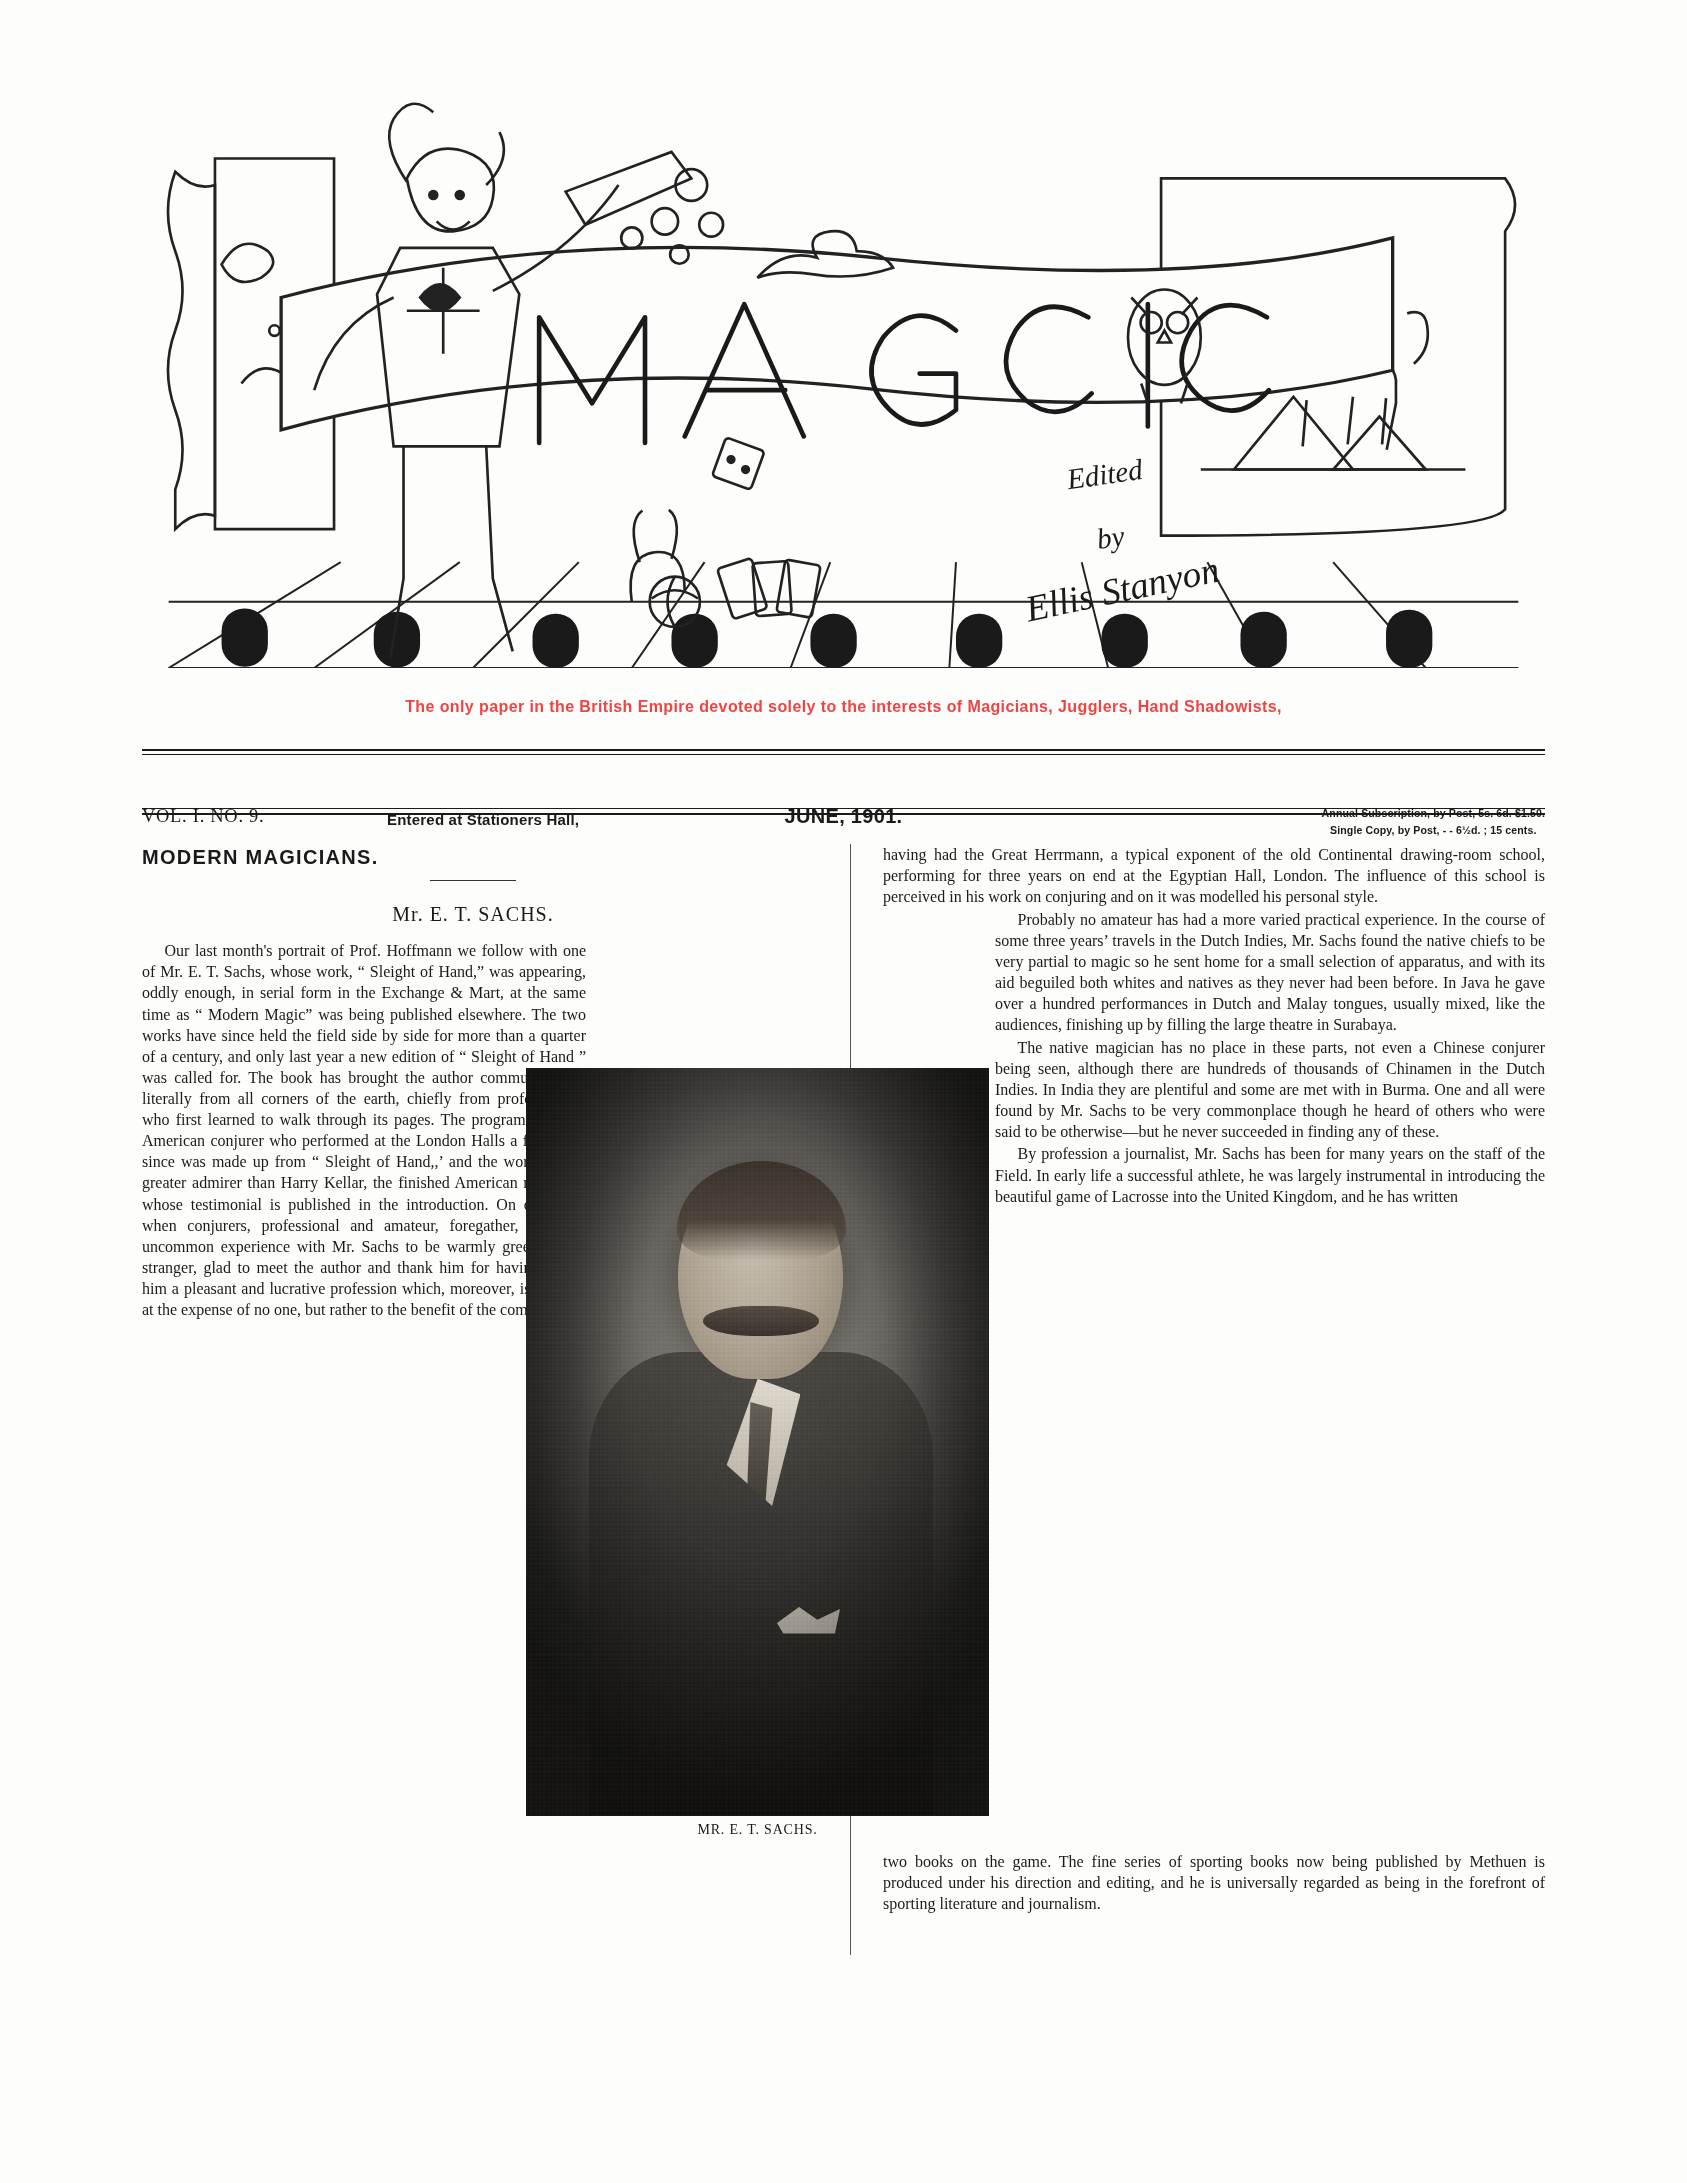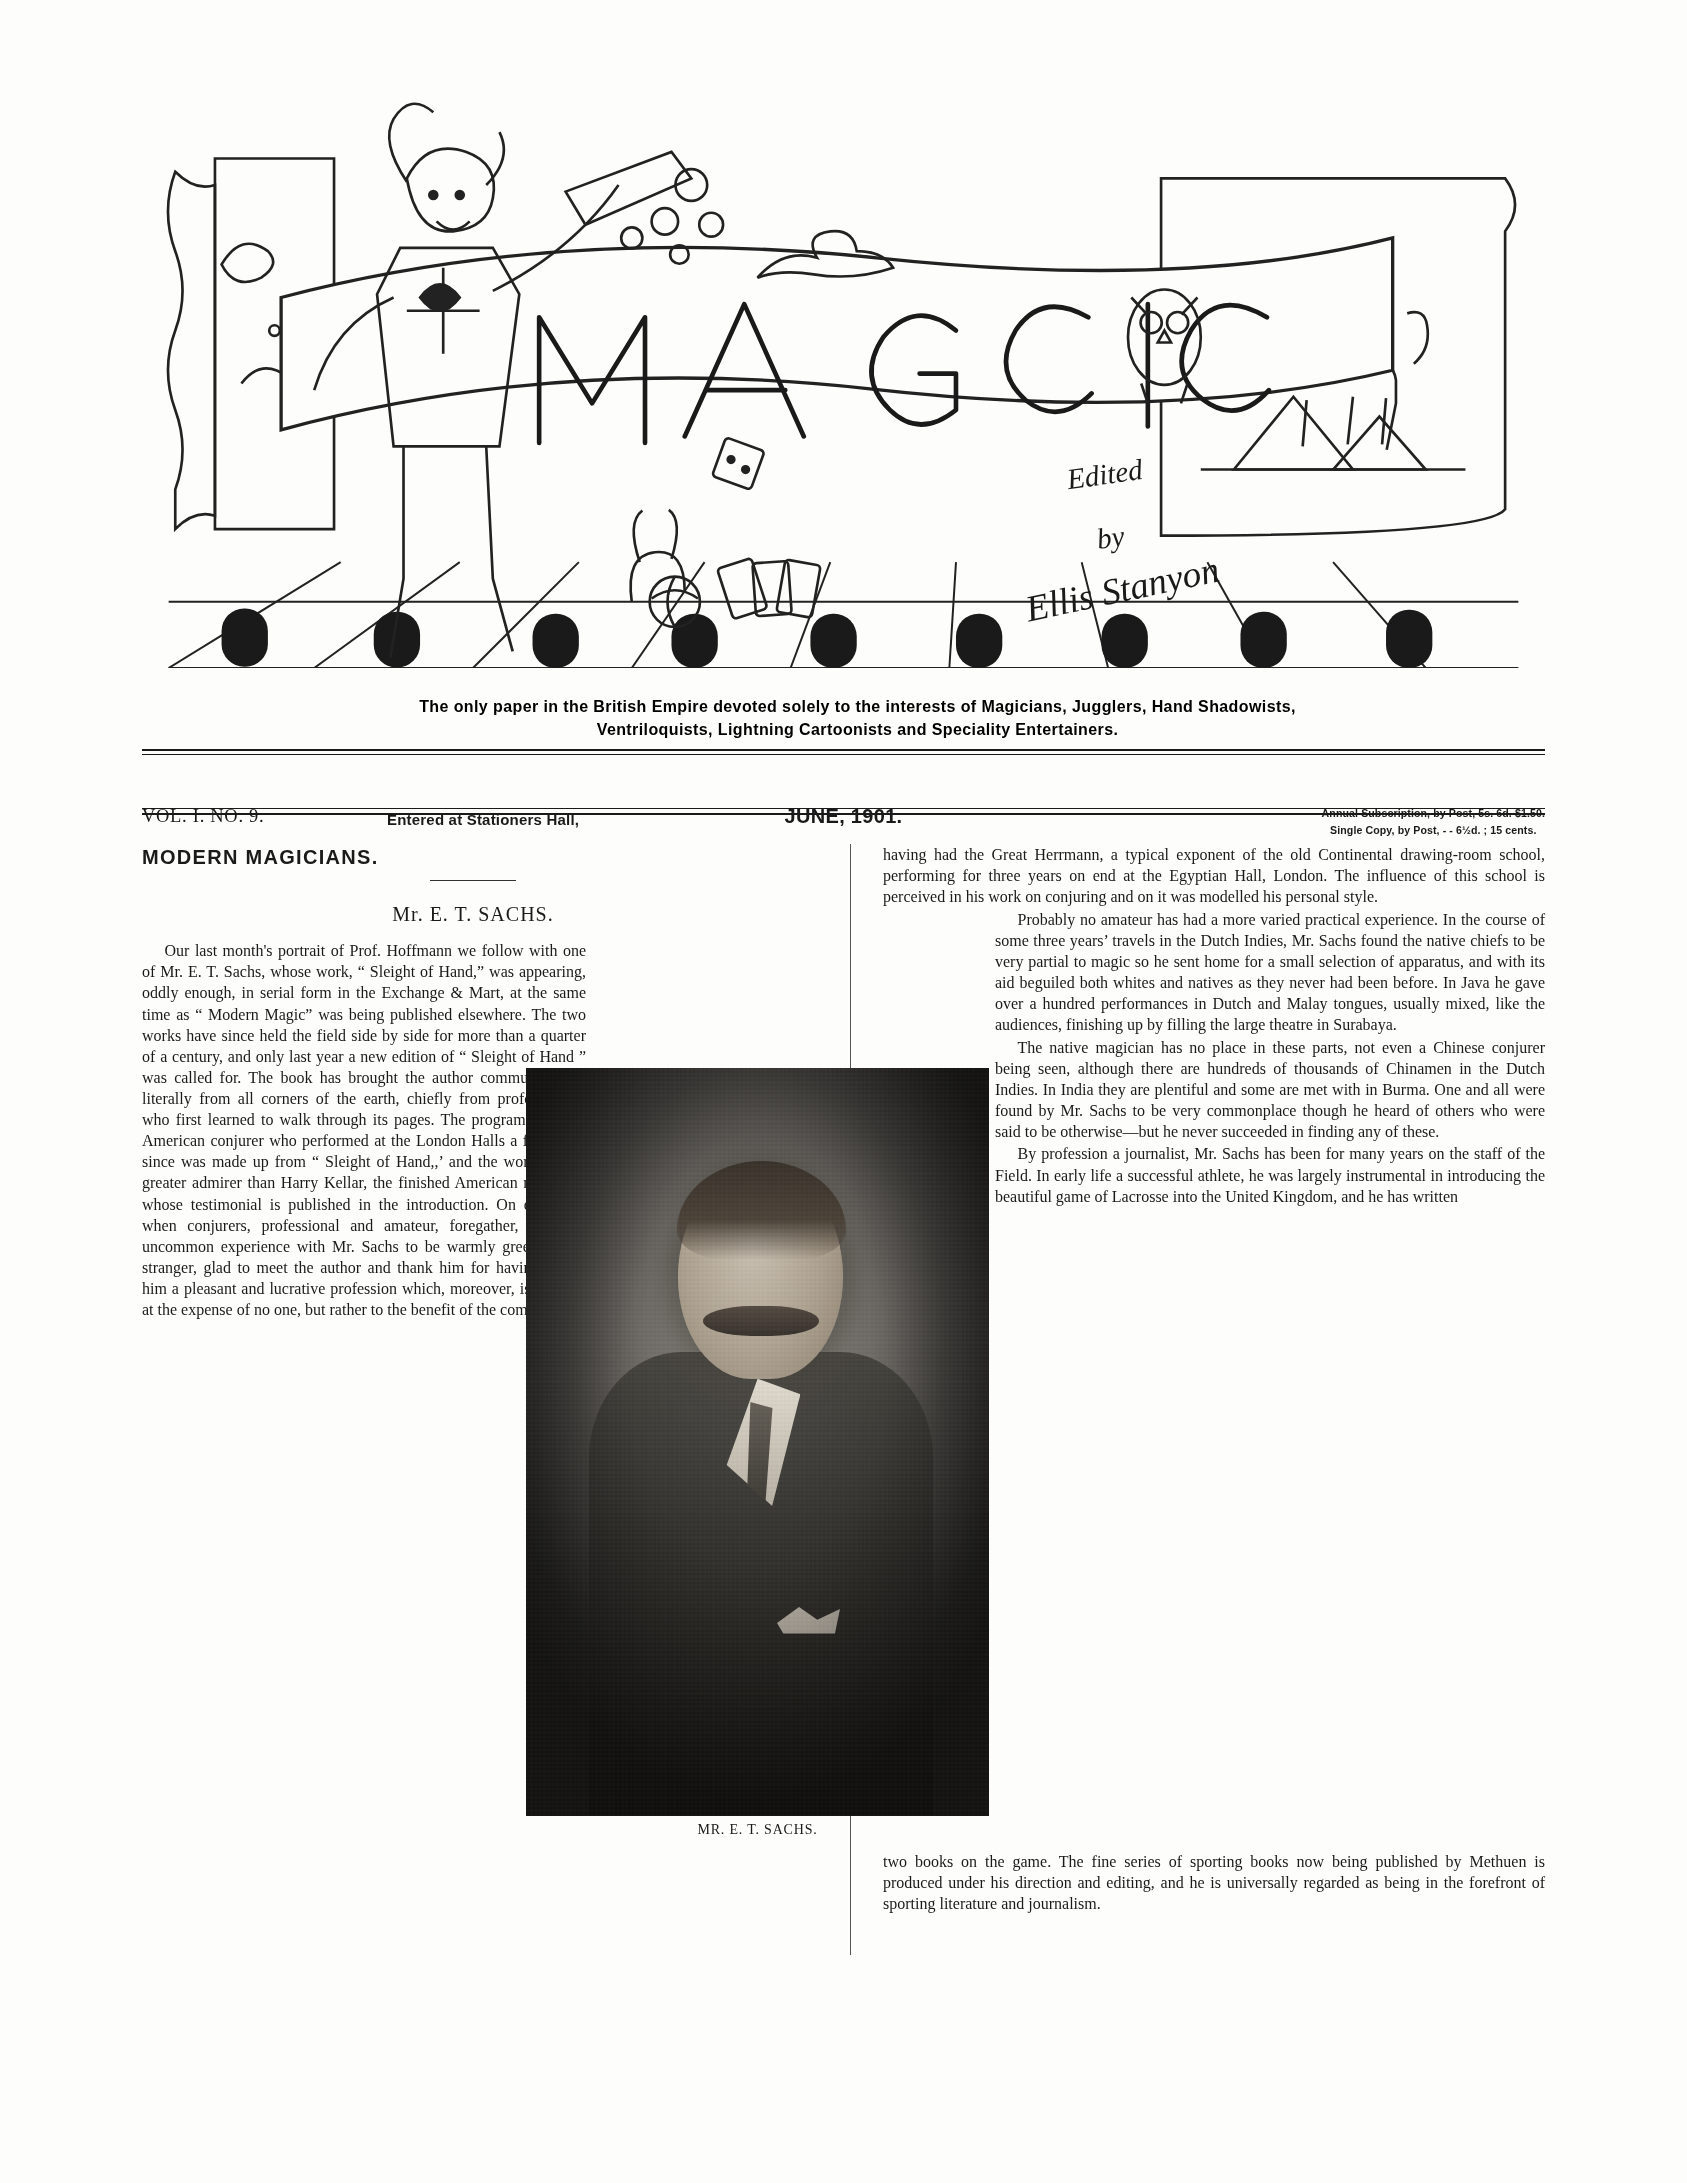--- a/index.html
+++ b/index.html
@@ -26,30 +26,30 @@
     position: absolute;
     left: 142px;
     top: 99px;
     width: 1403px;
     height: 569px;
   }
   .masthead svg { display: block; width: 100%; height: 100%; }
 
   .tagline {
     position: absolute;
-    left: 156px;
+    left: 142px;
     top: 695px;
     width: 1403px;
     text-align: center;
     font-family: "Liberation Sans", sans-serif;
     font-weight: bold;
     font-size: 16px;
     letter-spacing: 0.4px;
     line-height: 1.45;
-    color: #000000;
+    color: #ef4444;
   }
   .rule {
     position: absolute;
     left: 142px;
     width: 1403px;
     border-top: 2px solid #1a1a1a;
   }
   .rule-r1 { top: 749px; }
   .rule-r2 { top: 754px; border-top:0.7px solid #1a1a1a;}
   .rule-r3 { top: 808px; border-top:0.7px solid #1a1a1a;}
@@ -392,21 +392,20 @@
       <g fill="#1a1a1a" font-family="Liberation Serif, serif" font-style="italic">
         <text x="1400" y="590" font-size="44" transform="rotate(-8 1400 590)">Edited</text>
         <text x="1445" y="680" font-size="44" transform="rotate(-8 1445 680)">by</text>
         <text x="1340" y="790" font-size="56" transform="rotate(-12 1340 790)">Ellis Stanyon</text>
       </g>
     </svg>
   </div>
 
   <div class="tagline">
     <div>The only paper in the British Empire devoted solely to  the interests of Magicians, Jugglers, Hand Shadowists,</div>
-    <div>Ventriloquists, Lightning Cartoonists and Speciality Entertainers.</div>
   </div>
 
   <div class="rule rule-r1"></div>
   <div class="rule rule-r2"></div>
 
   <div class="issue-line">
     <div class="issue-vol">VOL. I.   NO. 9.</div>
     <div class="issue-entered">Entered at Stationers Hall,</div>
     <div class="issue-date">JUNE, 1901.</div>
     <div class="issue-sub">

